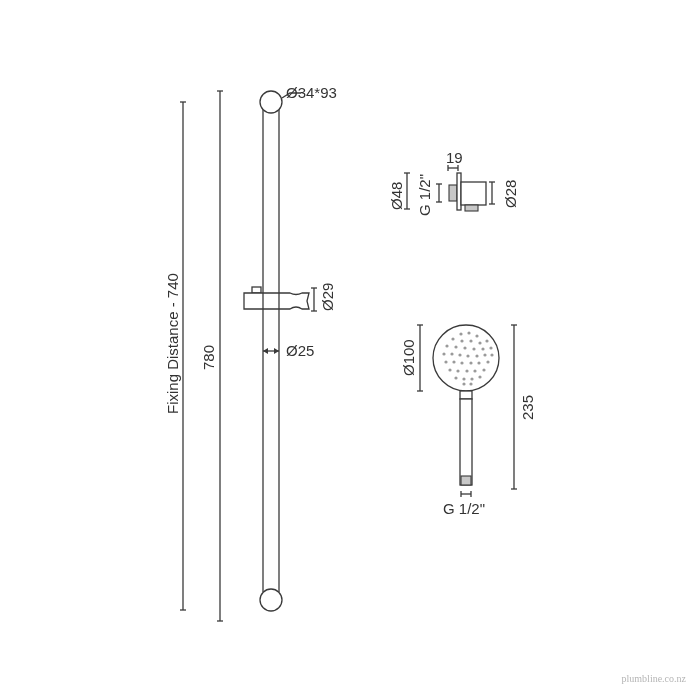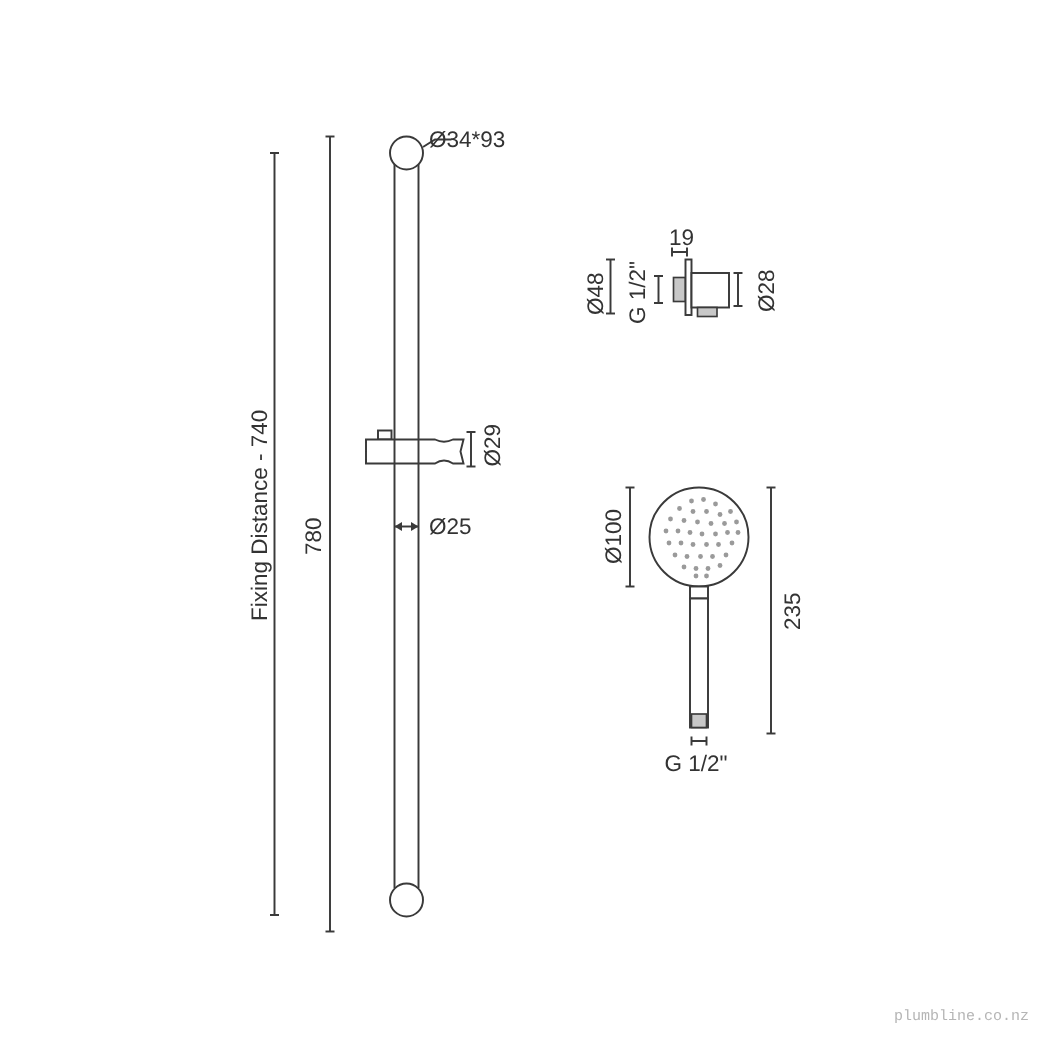--- a/index.html
+++ b/index.html
@@ -3,21 +3,21 @@
   <meta charset="utf-8">
   <style>
     html, body { margin:0; padding:0; background:#ffffff; }
     body { width:700px; height:700px; position:relative; overflow:hidden; font-family:"Liberation Sans", sans-serif; }
     svg { position:absolute; left:0; top:0; }
     .ln { stroke:#3a3a3a; stroke-width:1.3; fill:none; }
     .lnf { stroke:#3a3a3a; stroke-width:1.3; fill:#ffffff; }
     .dim { font-family:"Liberation Sans", sans-serif; font-size:15px; fill:#333333; }
     .dot { fill:#9a9a9a; }
     .thread { fill:#c8c8c8; stroke:#3a3a3a; stroke-width:1.1; }
-    .wm { position:absolute; right:14px; bottom:16px; font-size:10px; color:#b5b5b5; font-family:Liberation Mono, monospace; }
+    .wm { position:absolute; right:14px; bottom:16px; font-size:10px; color:#b5b5b5; font-family:Liberation Serif, serif; }
   </style>
 </head>
 <body>
 
 <svg width="700" height="700" viewBox="0 0 700 700">
 
   <g>
     <line class="ln" x1="183" y1="102" x2="183" y2="610"></line>
     <line class="ln" x1="180" y1="102" x2="186" y2="102"></line>
     <line class="ln" x1="180" y1="610" x2="186" y2="610"></line>

